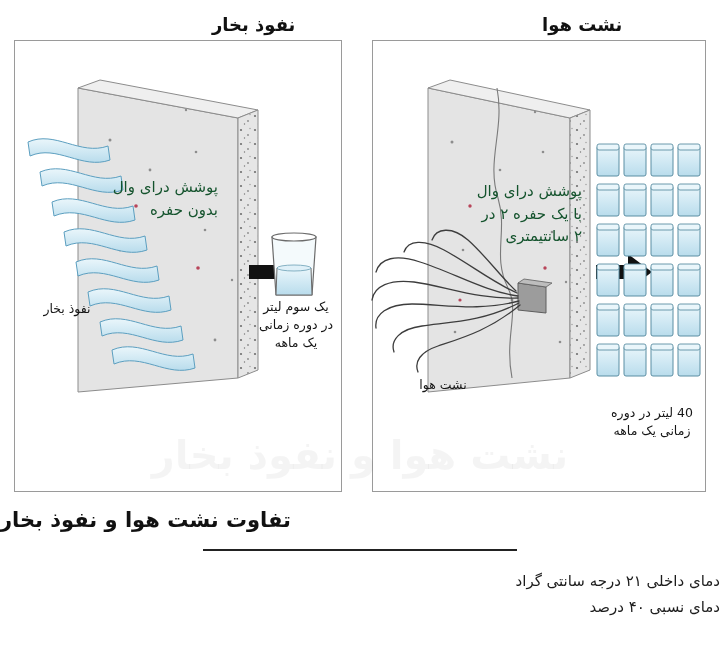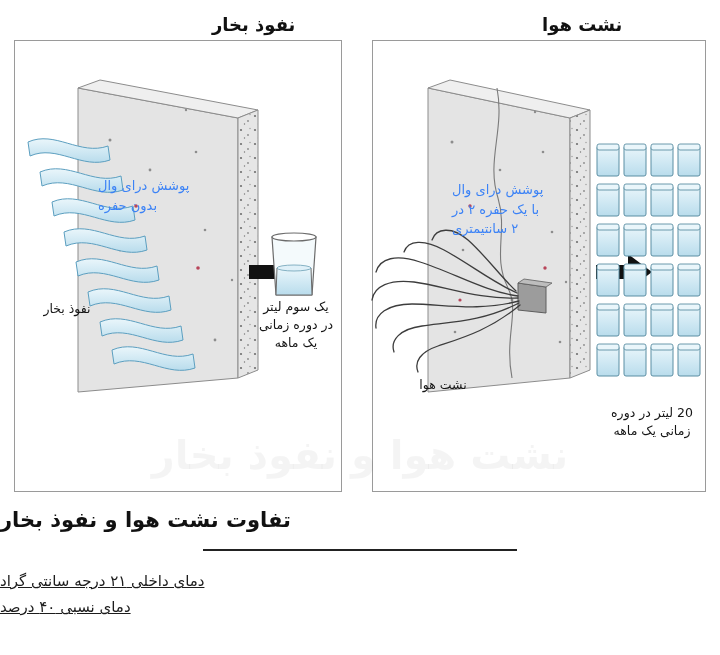--- a/index.html
+++ b/index.html
@@ -50,24 +50,24 @@
 
   .lbl {
     position: absolute;
     font-size: 12.5px;
     line-height: 1.45;
     color: #151515;
     text-align: center;
     white-space: pre-line;
   }
   .lbl-red {
-    color: #3b82f6;
-    font-size: 13px;
+    color: #14532d;
+    font-size: 15px;
     line-height: 1.5;
-    text-align: left;
+    text-align: right;
     white-space: pre-line;
     position: absolute;
   }
 
   
   #bottom-title {
     position: absolute;
     left: 0;
     top: 508px;
     width: 720px;
@@ -83,26 +83,25 @@
     top: 549px;
     width: 314px;
     height: 2px;
     background: #222;
   }
   #bottom-sub {
     position: absolute;
     left: 0;
     top: 568px;
     width: 720px;
-    text-align: left;
+    text-align: right;
     font-size: 15px;
     line-height: 1.75;
     color: #1c1c1c;
     white-space: pre-line;
-    text-decoration: underline;
   }
 
   
   #watermark {
     position: absolute;
     left: 70px;
     top: 432px;
     width: 580px;
     text-align: center;
     font-size: 40px;
@@ -304,21 +303,21 @@
 <div class="lbl" id="result-vapor" style="left:250px; top:298px; width:92px;text-align:center;">یک سوم لیتر
 در دوره زمانی
 یک ماهه</div>
 
 <div class="lbl-red" id="note-air" style="left:452px; top:180px; width:130px;">پوشش درای وال
 با یک حفره ۲ در
 ۲ سانتیمتری</div>
 
 <div class="lbl" id="flow-air" style="left:398px; top:376px; width:90px;">نشت هوا</div>
 
-<div class="lbl" id="result-air" style="left:600px; top:404px; width:104px;">20 لیتر در دوره
+<div class="lbl" id="result-air" style="left:600px; top:404px; width:104px;">40 لیتر در دوره
 زمانی یک ماهه</div>
 
 <div id="watermark">نشت هوا و نفوذ بخار</div>
 
 <div id="bottom-title">تفاوت نشت هوا و نفوذ بخار</div>
 <div id="bottom-rule"></div>
 <div id="bottom-sub">دمای داخلی ۲۱ درجه سانتی گراد
 دمای نسبی ۴۰ درصد</div>
 
 </body></html>

